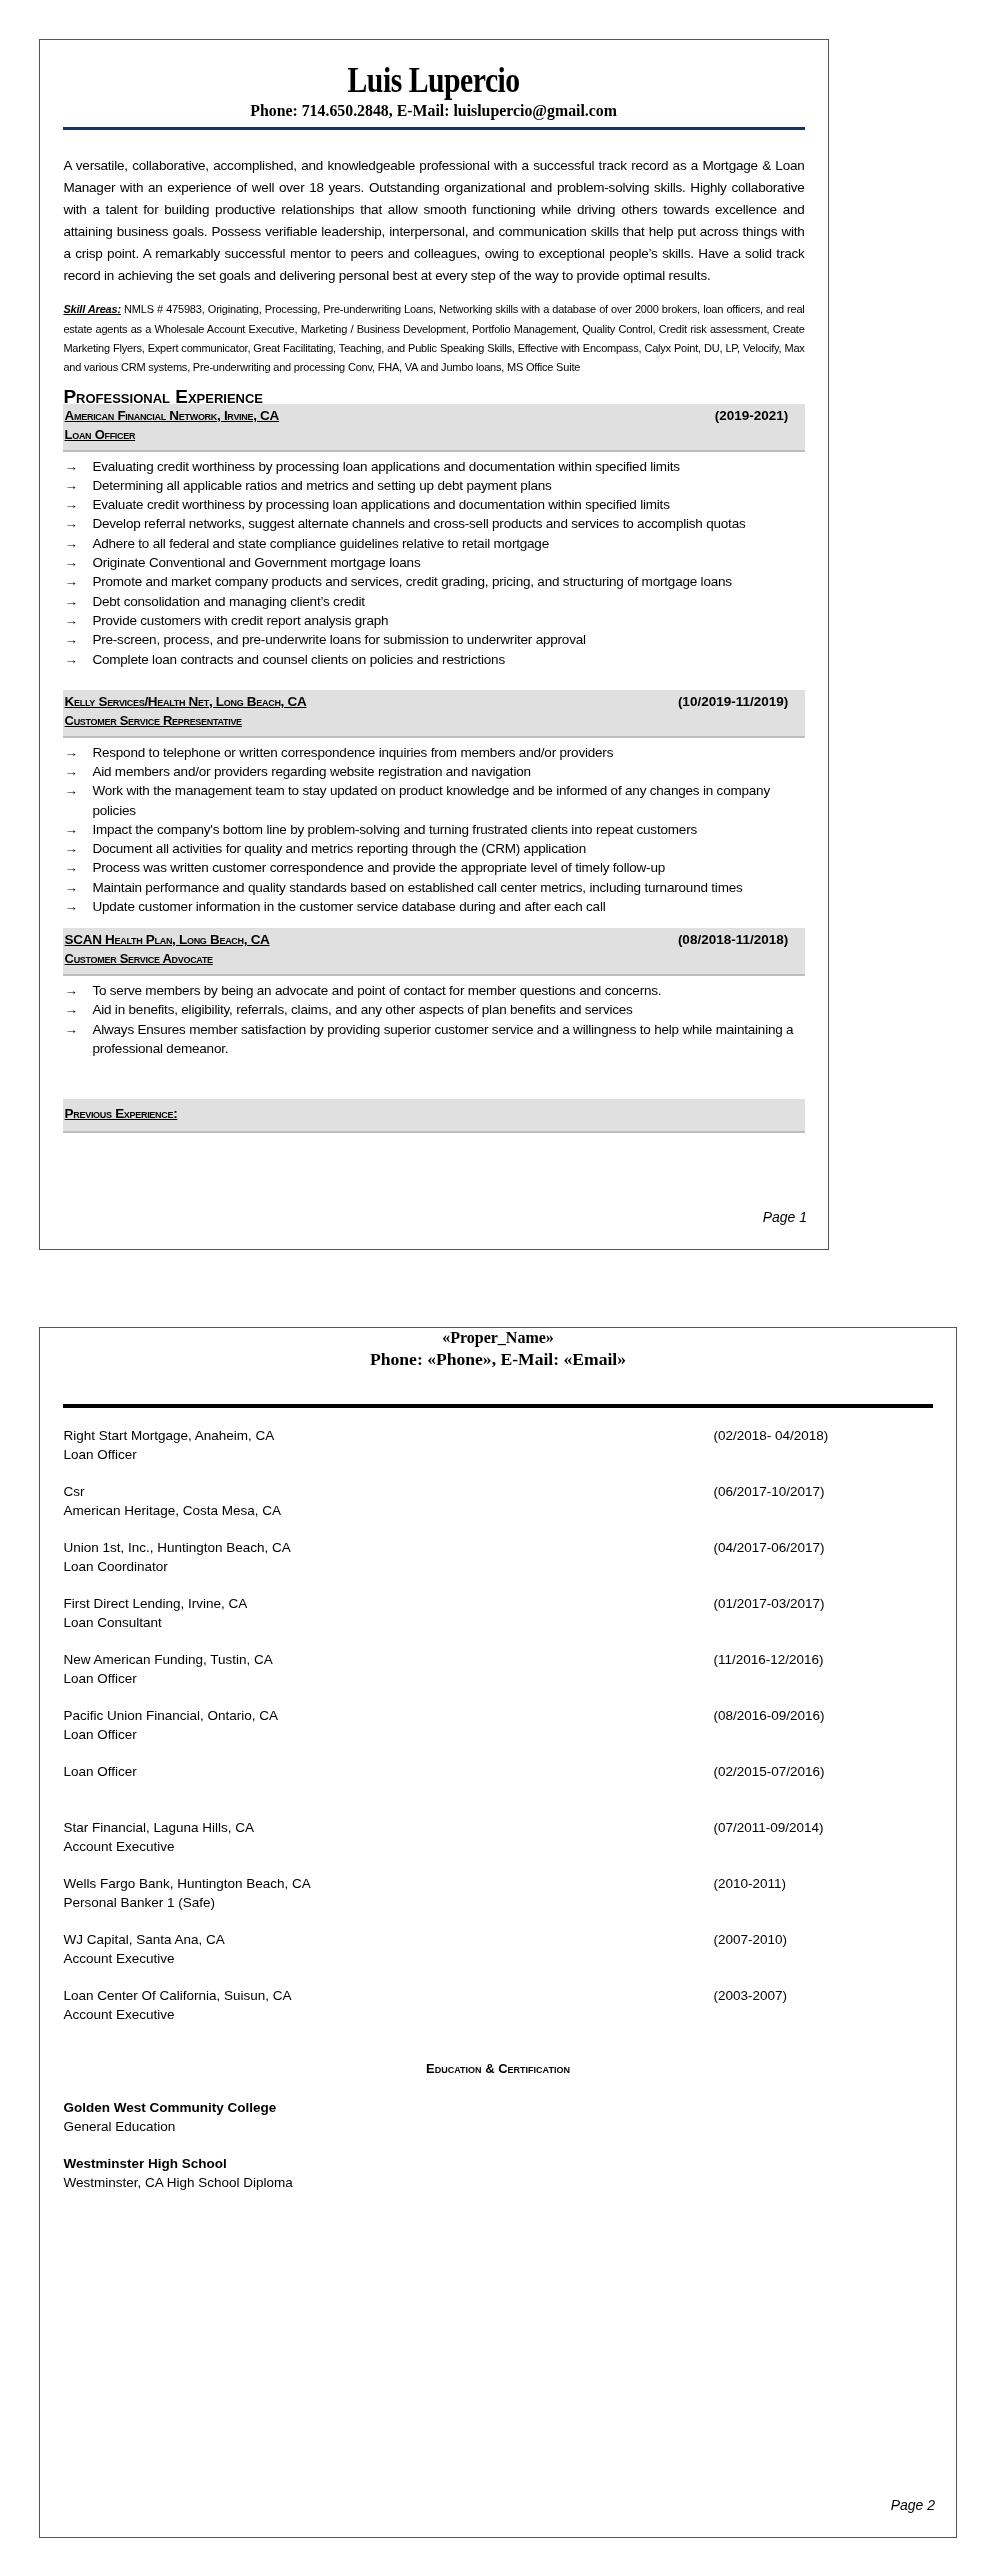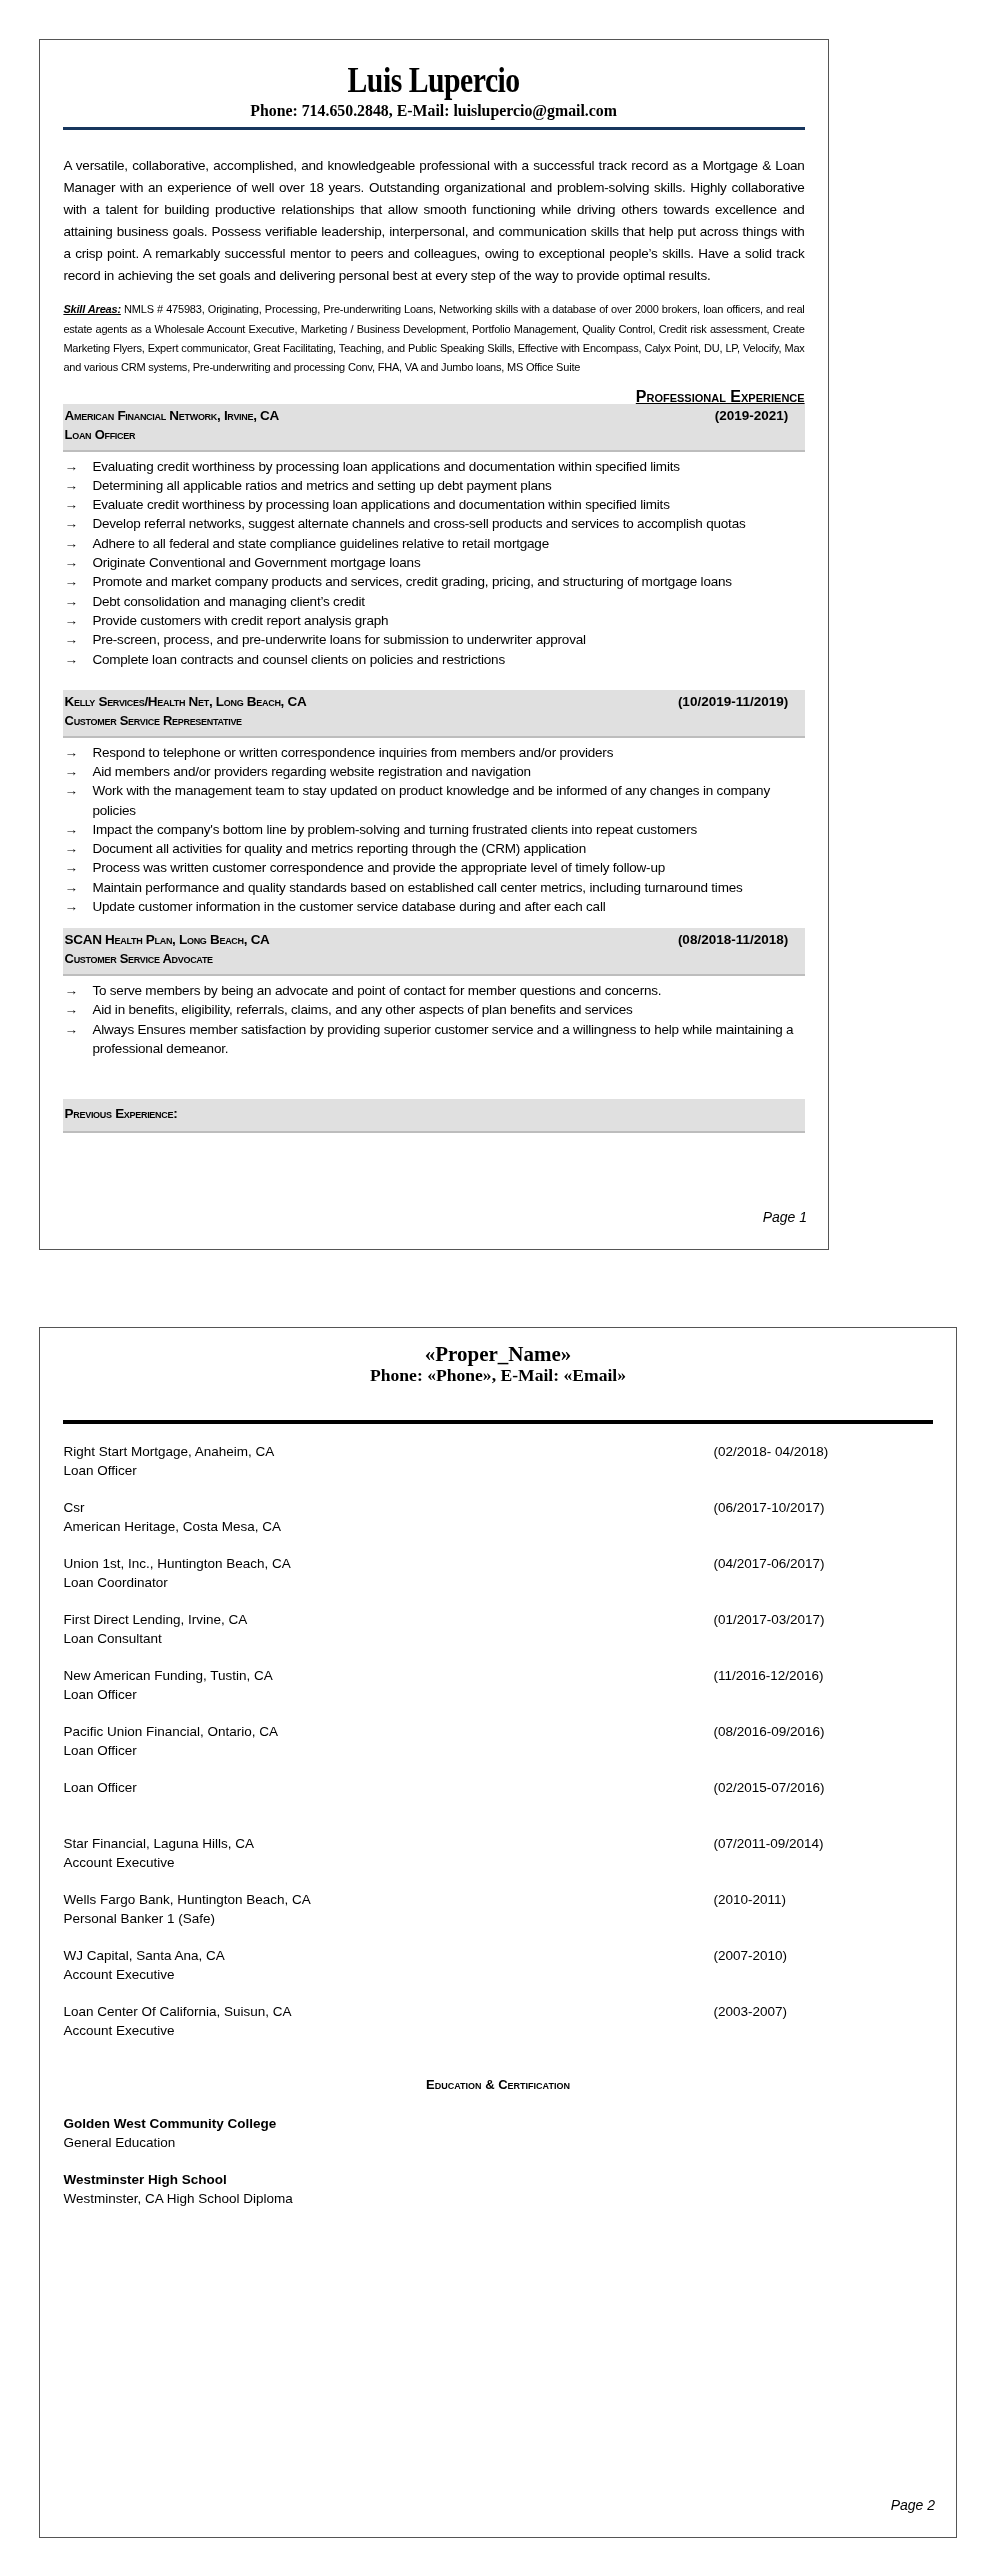--- a/index.html
+++ b/index.html
@@ -7,30 +7,30 @@
   .page { position: absolute; left: 39px; width: 790px; border: 1.2px solid #555; background: #fff; box-sizing: border-box; }
   #page1 { top: 39px; height: 1211px; }
   #page2 { top: 1327px; height: 1211px; width: 918px; }
   .inner { position: absolute; left: 23.4px; right: 23.4px; top: 0; }
   .name { text-align: center; font-family: "Liberation Serif", serif; font-weight: bold; font-size: 35px; letter-spacing: -0.6px; margin-top: 21px; line-height: 39px; transform: scaleX(0.85); }
   .contact { text-align: center; font-family: "Liberation Serif", serif; font-weight: bold; font-size: 17.6px; line-height: 21px; transform: scaleX(0.9); }
   .rule-blue { height: 3.5px; background: #17365d; margin-top: 5.9px; }
   .summary { font-size: 13.5px; line-height: 22px; text-align: justify; margin-top: 24.6px; letter-spacing: -0.2px; }
   .skills { font-size: 11px; line-height: 19.3px; text-align: justify; margin-top: 13px; letter-spacing: -0.2px; }
   .skills .lbl { font-weight: bold; font-style: italic; text-decoration: underline; }
-  .sec-title { text-align: right; font-weight: bold; font-size: 16px; font-variant: small-caps; text-decoration: underline; line-height: 15px; }
-  .jobbar { background: #e0e0e0; padding: 2.3px 14px 5.9px 1.2px; border-bottom: 2.3px solid #bdbdbd; position: relative; }
+  .sec-title { text-align: left; font-weight: bold; font-size: 19px; font-variant: small-caps; text-decoration: underline; line-height: 15px; }
+  .jobbar { background: #e0e0e0; padding: 2.3px 14px 5.9px 1.2px; border-bottom: 2.3px solid #bdbdbd; position: relative; text-decoration: underline; }
   .jobbar .co { font-weight: bold; font-variant: small-caps; font-size: 13.5px; line-height: 19px; letter-spacing: -0.3px; }
   .jobbar .dt { position: absolute; right: 16.4px; top: 2.3px; font-weight: bold; font-size: 13.5px; line-height: 19px; }
   .jobbar .role { font-weight: bold; font-variant: small-caps; font-size: 13px; line-height: 19px; letter-spacing: -0.3px; }
   ul.bul { list-style: none; margin: 4.7px 0 0 0; padding: 0; }
   ul.bul li { font-size: 13.5px; line-height: 19.3px; padding-left: 29px; position: relative; letter-spacing: -0.2px; }
   ul.bul li .arr { position: absolute; left: 1.2px; top: 0; }
   .pagenum { position: absolute; right: 21px; font-style: italic; font-size: 14px; }
-  .name2 { text-align: center; font-family: "Liberation Serif", serif; font-weight: bold; font-size: 21px; line-height: 20px; margin-top: 16px; }
+  .name2 { text-align: center; font-family: "Liberation Serif", serif; font-weight: bold; font-size: 16px; line-height: 20px; margin-top: 0; }
   .contact2 { text-align: center; font-family: "Liberation Serif", serif; font-weight: bold; font-size: 17.6px; line-height: 23.4px; }
   .rule-black { height: 3.5px; background: #000; margin-top: 33px; }
   .prev { margin-top: 17.6px; }
   .prev .row { position: relative; height: 56px; font-size: 13.5px; line-height: 19.3px; }
   .prev .row .dt { position: absolute; left: 650px; top: 0; }
   .edu-title { text-align: center; font-weight: bold; font-variant: small-caps; font-size: 13px; margin-top: 19px; }
   .edu { margin-top: 22px; font-size: 13.5px; line-height: 19.3px; }
   .edu .school { font-weight: bold; }
   .edu .item { margin-bottom: 17.6px; }
 </style>

